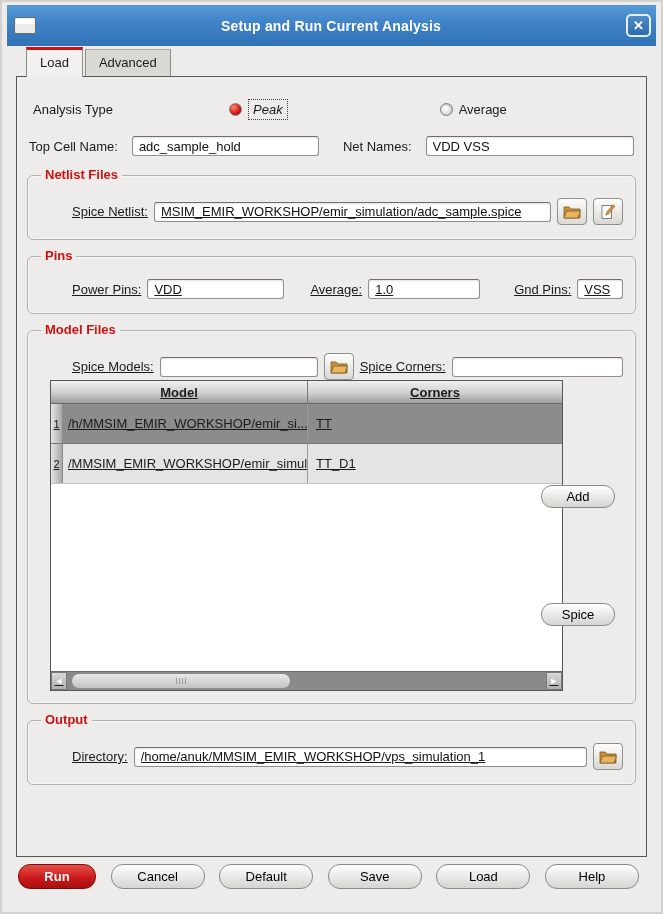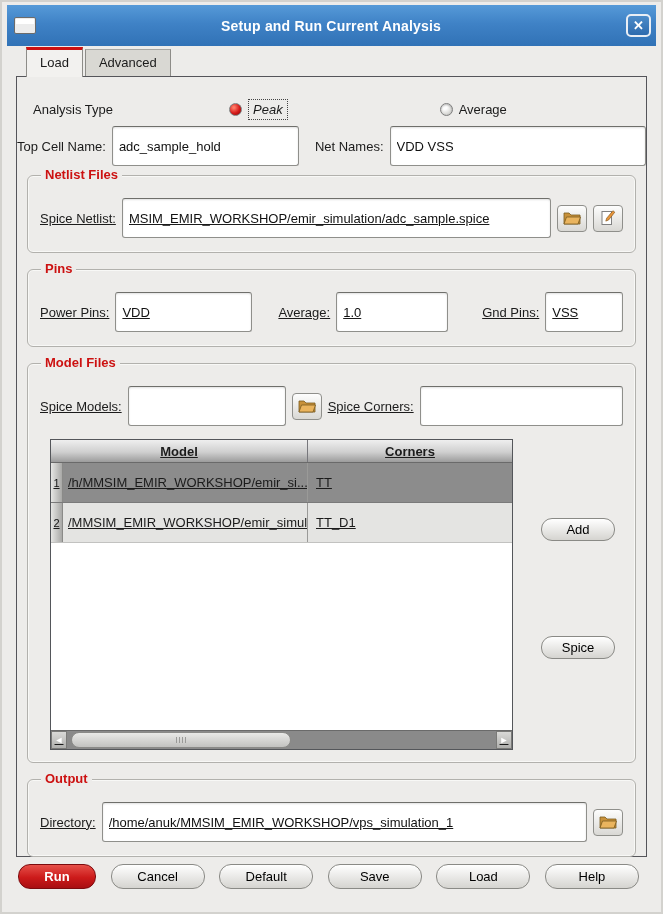--- a/index.html
+++ b/index.html
@@ -41,38 +41,38 @@
     margin-bottom:-1px; padding-bottom:7px;
   }
   .tab.inactive { background:#d9d8d3; margin-left:2px; border-top:1px solid #a7a6a2; }
 
   
   .panel {
     position:absolute; top:74px; left:14px; width:631px; height:781px;
     border:1px solid #55555a; background:#edecea; z-index:2;
   }
 
-  .form-row { display:flex; align-items:center; }
+  .form-row { display:flex; align-items:center;margin-left:32px; }
   .lbl { white-space:nowrap; }
 
   .analysis-row { margin:20px 16px 12px; height:24px; }
   .analysis-row .lbl { width:196px; }
   .radio-group { display:flex; align-items:center; }
   .radio {
     width:13px; height:13px; border-radius:50%; margin-right:6px; cursor:pointer;
     border:1px solid #7e7e7e;
   }
   .radio.on  { background:radial-gradient(circle at 35% 32%, #ff7a66 8%, #d51a1a 55%, #7c0808 100%); }
   .radio.off { background:radial-gradient(circle at 35% 30%, #fdfdfd 20%, #c9c9c5 85%); box-shadow:inset 0 1px 2px rgba(0,0,0,.25); }
   .focus-dotted { border:1px dotted #444; padding:2px 4px;font-style:italic; }
   .avg-group { margin-left:152px; }
 
-  .name-row { margin:8px 0 0; height:26px; gap:6px;align-items:center; }
+  .name-row { margin:8px 12px 0; height:26px; gap:14px;align-items:center; }
   input.tfield {
-    height:40px; border:1px solid #8f8f8b; border-top-color:#6f6f6b;
+    height:20px; border:1px solid #8f8f8b; border-top-color:#6f6f6b;
     border-radius:3px; background:#ffffff; padding:0 6px; font:13px "Liberation Sans", sans-serif;
     color:#111; box-shadow:inset 0 1px 2px rgba(0,0,0,.12);
   }
   .w-topcell { width:187px; }
   .flexfield { flex:1; min-width:0; }
 
   
   .group {
     position:relative; margin:16px 10px 0; border:1px solid #b2b1ad; border-radius:6px;
     box-shadow:inset 0 0 0 1px #f8f8f6; padding:22px 12px 14px;text-decoration:underline;
@@ -91,21 +91,21 @@
 
   .spacer20 { width:14px; flex:none; }
   .spacer26 { width:22px; flex:none; }
   .w-vdd { width:137px; }
   .w-volt { width:112px; }
   .w-models { width:158px; }
 
   
   .model-group { padding-bottom:12px; }
   .tablewrap {
-    margin:13px 0 0 10px; width:463px; height:311px; border:1px solid #54565a;
+    margin:0 0 0 10px; width:513px; height:311px; border:1px solid #54565a;
     background:#ffffff; display:flex; flex-direction:column; overflow:hidden;
   }
   .thead { display:flex; height:23px; flex:none;
     background:linear-gradient(#efefef 0%, #cfcfcf 55%, #9c9c9c 100%);
     border-bottom:1px solid #6a6a6a; font-weight:bold; }
   .th { display:flex; align-items:center; justify-content:center; }
   .th-model { width:257px; border-right:1px solid #77777c; }
   .th-corners { flex:1; }
   .trow { display:flex; height:40px; flex:none; align-items:stretch; border-bottom:1px solid #c2c2c0; }
   .trow.sel { background:#8c8c8c; border-bottom:1px solid #7a7a7a; }

